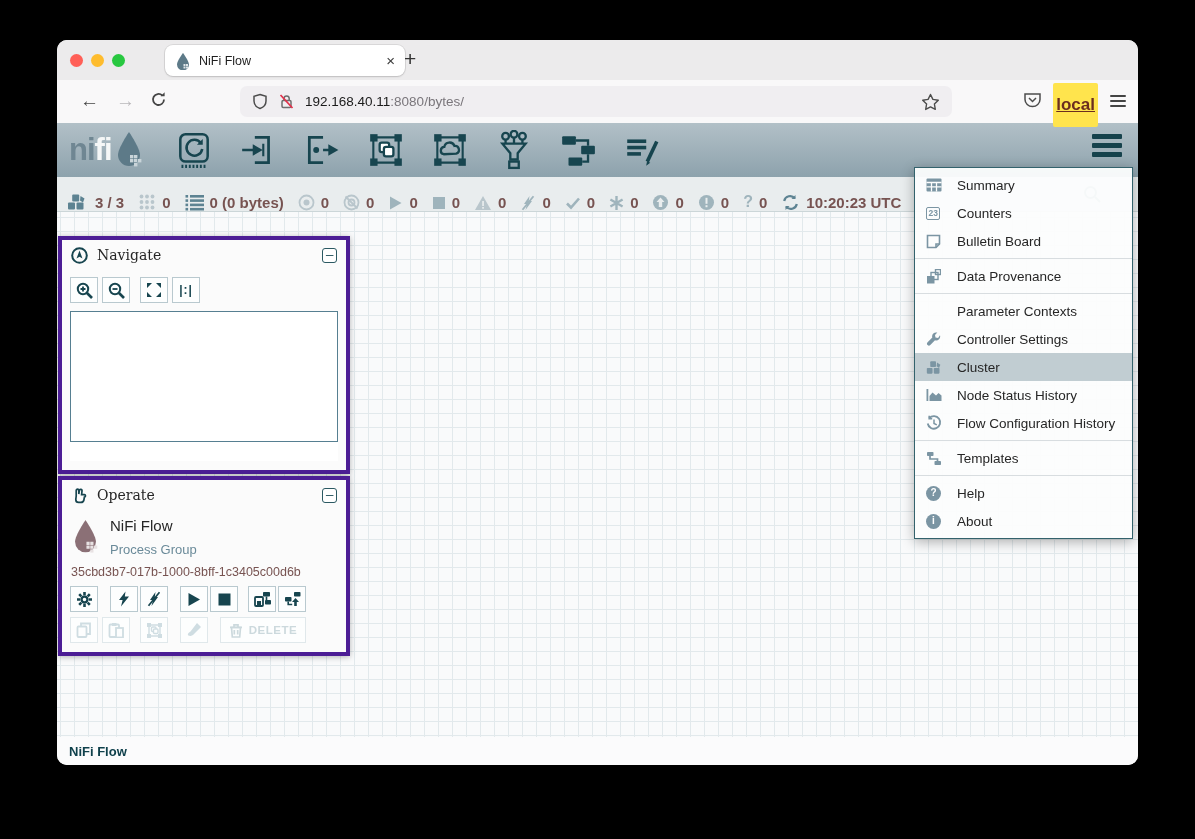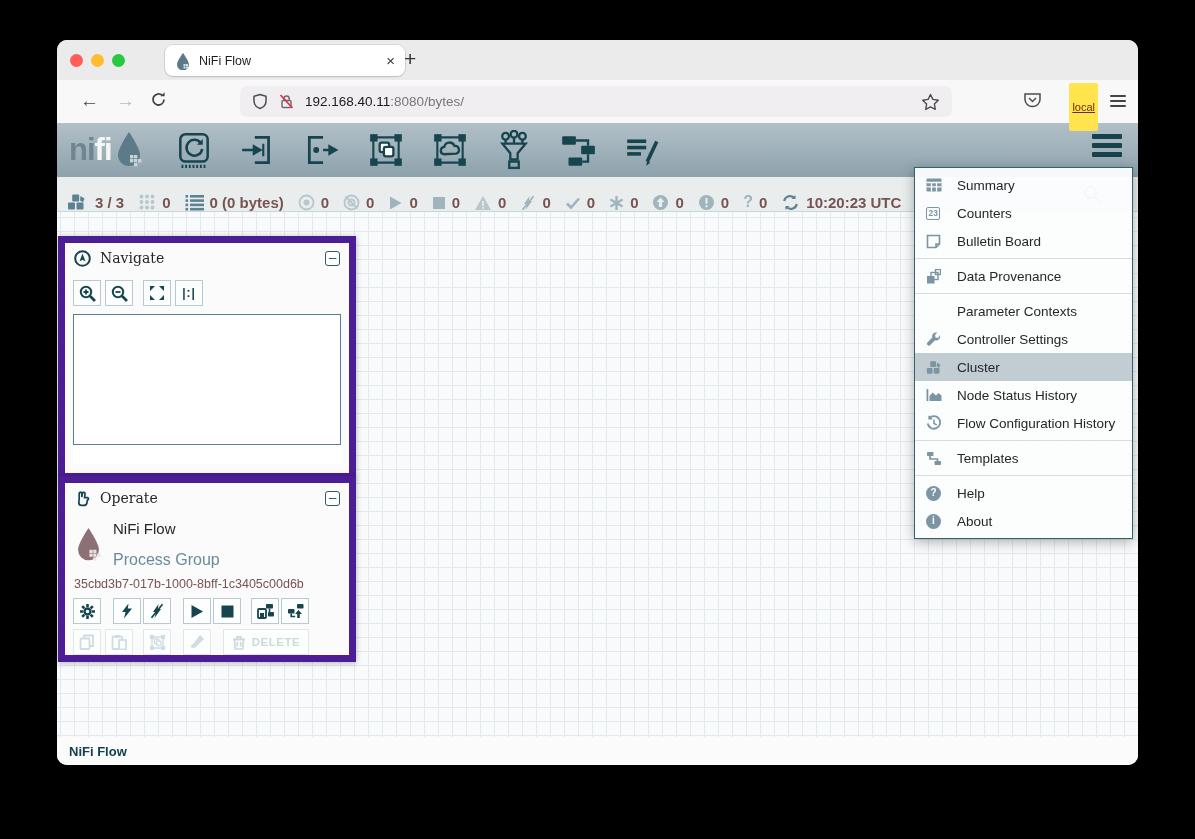--- a/index.html
+++ b/index.html
@@ -19,21 +19,21 @@
   .tab-close{color:#3a3a3a;font-size:15px;line-height:1;cursor:default}
   .newtab{position:absolute;left:347px;top:7px;font-size:21px;color:#333;font-weight:400}
   .navbar{position:absolute;left:0;top:40px;right:0;height:43px;background:#f9f8f9;
           border-bottom:1px solid #dfdce0}
   .nav-ic{position:absolute;top:10px;font-size:19px;line-height:22px;color:#454545}
   .urlfield{position:absolute;left:183px;top:6px;width:712px;height:31px;background:#f0eef1;
             border-radius:7px;display:flex;align-items:center;padding:0 12px;box-sizing:border-box}
   .url{font-size:13.5px;color:#1b1b1b;margin-left:10px;flex:1}
   .url .muted{color:#7a767b}
   .badge-local{position:absolute;right:40px;top:3px;background:#ffe44d;color:#6b2d1f;
-               font-size:11px;font-weight:normal;text-decoration:underline;padding:18px 3px;
+               font-size:17px;font-weight:bold;text-decoration:underline;padding:12px 3px;
                border-radius:2px;z-index:2}
   .avatar{position:absolute;right:44px;top:12px;width:22px;height:22px;border-radius:50%;
           background:radial-gradient(circle at 35% 30%,#f6c98f,#dd8f4f)}
   .burger{display:inline-block}
   .burger i{display:block;width:16px;height:2px;background:#444;margin:3px 0;border-radius:1px}
   
   .nifibar{position:absolute;left:0;top:83px;right:0;height:54px;
            background:linear-gradient(#b2c0c7,#8da2ac);display:flex;
            padding-left:12px;box-sizing:border-box}
   .logo{display:flex;align-items:center;font-weight:bold;font-size:31px;letter-spacing:-1px}
@@ -53,39 +53,39 @@
   .sb-search{position:absolute;left:1026px;top:8px;color:#7f99a5}
   
   .canvas{position:absolute;left:0;top:172px;right:0;bottom:28px;background:#f9fafb;
     background-image:linear-gradient(#e2e9ec 1px,transparent 1px),
                      linear-gradient(90deg,#e2e9ec 1px,transparent 1px);
     background-size:14px 14px;background-position:3px 5px}
   .breadcrumbbar{position:absolute;left:0;bottom:0;right:0;height:28px;background:#fbfbfc;
                  display:flex;align-items:center;padding-left:12px;font-size:13px;
                  font-weight:bold;color:#10414c}
   
-  .panel{position:absolute;background:#fbfbfb;border:7px solid #4c1d95;
+  .panel{position:absolute;background:#fbfbfb;border:4px solid #4c1d95;
          box-shadow:0 1px 6px rgba(0,0,0,.28)}
   .navigate{left:1px;top:196px;width:284px;height:230px}
   .operate{left:1px;top:436px;width:284px;height:172px}
   .phead{height:30px;display:flex;align-items:center;padding:0 9px;
          font-family:"DejaVu Serif",serif;font-size:14px;color:#262626}
   .phead .ptitle{margin-left:9px;flex:1}
   .collapse{width:15px;height:15px;border:1.5px solid #2b5962;border-radius:3px;color:#2b5962;
             display:flex;align-items:center;justify-content:center;font-size:12px;line-height:1;
             background:#fff;box-sizing:border-box}
   .navbtns{display:flex;padding:7px 8px 2px}
   .nbtn{width:28px;height:26px;border:1px solid #b9c9cf;background:#fdfefe;display:flex;
         align-items:center;justify-content:center;color:#17454f;box-sizing:border-box}
   .one2one{font-size:12px;font-weight:bold;letter-spacing:1px}
   .birdseye{margin:6px 8px 0;background:#fff;height:150px}
   .birdseye-view{height:131px;border:1.5px solid #567f91;background:#fff;box-sizing:border-box}
   .op-sel{display:flex;align-items:center;padding:7px 9px 0;gap:10px}
   .op-name{font-size:15px;color:#262626}
-  .op-type{font-size:16px;color:#6a8a99;margin-top:14px}
+  .op-type{font-size:13px;color:#6a8a99;margin-top:8px}
   .op-id{padding:8px 9px 2px;font-size:12.5px;color:#775351;white-space:nowrap}
   .oprow{display:flex;padding:5px 8px 0}
   .obtn{width:28px;height:26px;border:1px solid #b9c9cf;background:#fdfefe;display:flex;
         align-items:center;justify-content:center;color:#17454f;box-sizing:border-box}
   .obtn.dis{border-color:#e0e8eb;color:#cfdde2}
   .obtn.del{width:86px;gap:6px;font-size:11.5px;font-weight:bold;color:#ccd9dd;letter-spacing:.5px}
   
   .menu{position:absolute;left:857px;top:127px;width:217px;background:rgba(252,253,253,.95);
         border:1px solid #33626c;box-shadow:0 3px 12px rgba(0,0,0,.3);padding:3px 0;z-index:10}
   .mitem{height:28px;display:flex;align-items:center;padding:0 11px;font-size:13.5px;

